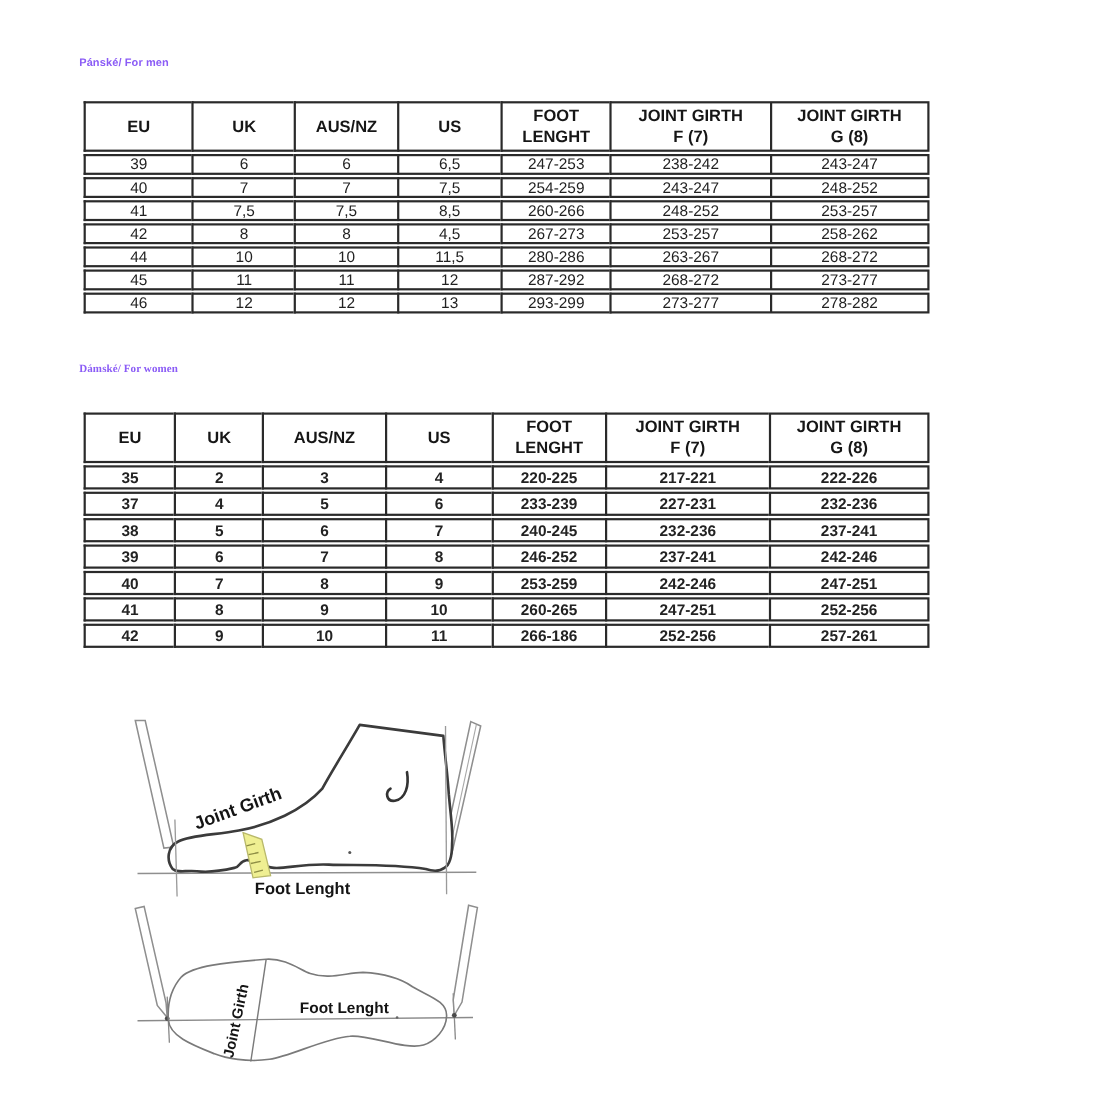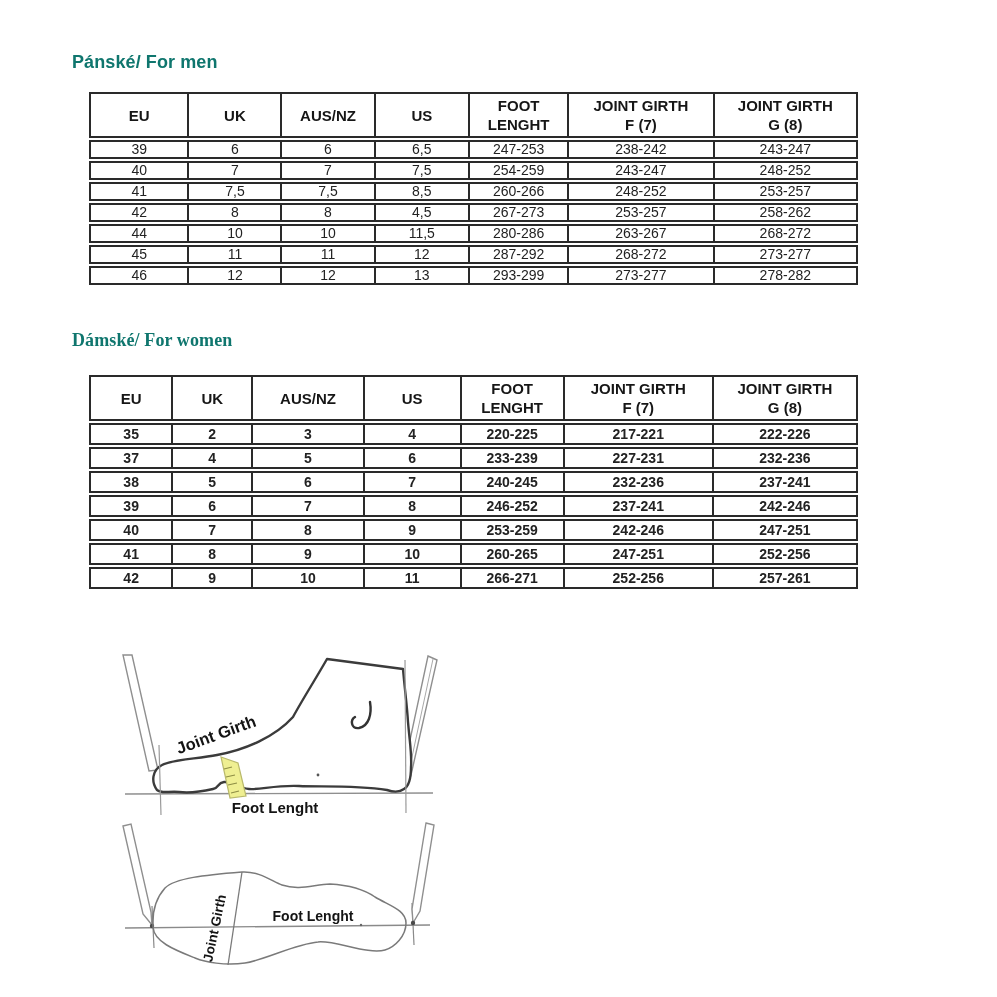--- a/index.html
+++ b/index.html
@@ -1,23 +1,23 @@
 <!DOCTYPE html>
 <html><head>
 <meta charset="utf-8">
 <style>
   html,body{margin:0;padding:0;background:#ffffff;}
   body{width:997px;height:997px;font-family:"Liberation Sans",sans-serif;color:#1c1c1c;}
   .page{position:relative;width:997px;height:997px;background:#fff;overflow:hidden;}
 
-  .section-title{position:absolute;left:72px;font-weight:bold;font-size:18px;letter-spacing:0.1px;color:#0f766e;}
+  .section-title{position:absolute;left:72px;font-weight:bold;font-size:10px;letter-spacing:0.1px;color:#8b5cf6;}
   #title-men{top:52px;}
   #title-women{top:330px;font-family:Liberation Serif, serif;}
 
-  table.size{position:absolute;left:67px;width:791px;border-collapse:separate;border-spacing:0 2px;table-layout:fixed;padding-left:22px;}
+  table.size{position:absolute;left:54px;width:791px;border-collapse:separate;border-spacing:0 2px;table-layout:fixed;padding-left:22px;}
   #table-men{top:90px;}
   #table-women{top:373px;}
   table.size th, table.size td{
     border-top:2px solid #2a2a2a;border-bottom:2px solid #2a2a2a;border-left:2px solid #2a2a2a;
     text-align:center;vertical-align:middle;padding:0;background:#fff;
   }
   table.size th:last-child, table.size td:last-child{border-right:2px solid #2a2a2a;}
   table.size th{font-size:15px;font-weight:bold;white-space:pre-line;height:42px;line-height:19px;color:#161616;}
   table.size td{font-size:14px;height:15px;line-height:15px;color:#222;}
   #table-women td{height:18px;line-height:18px;font-weight:bold;}
@@ -204,21 +204,21 @@
           <td>10</td>
           <td>260-265</td>
           <td>247-251</td>
           <td>252-256</td>
         </tr>
         <tr>
           <td>42</td>
           <td>9</td>
           <td>10</td>
           <td>11</td>
-          <td>266-271</td>
+          <td>266-186</td>
           <td>252-256</td>
           <td>257-261</td>
         </tr>
       </tbody>
   </table>
 
   <svg class="diagram" id="diagram-side" width="400" height="185" viewBox="0 0 400 185">
 
     <line x1="40" y1="154" x2="348" y2="153" stroke="#8f8f8f" stroke-width="1.4"></line>
 

